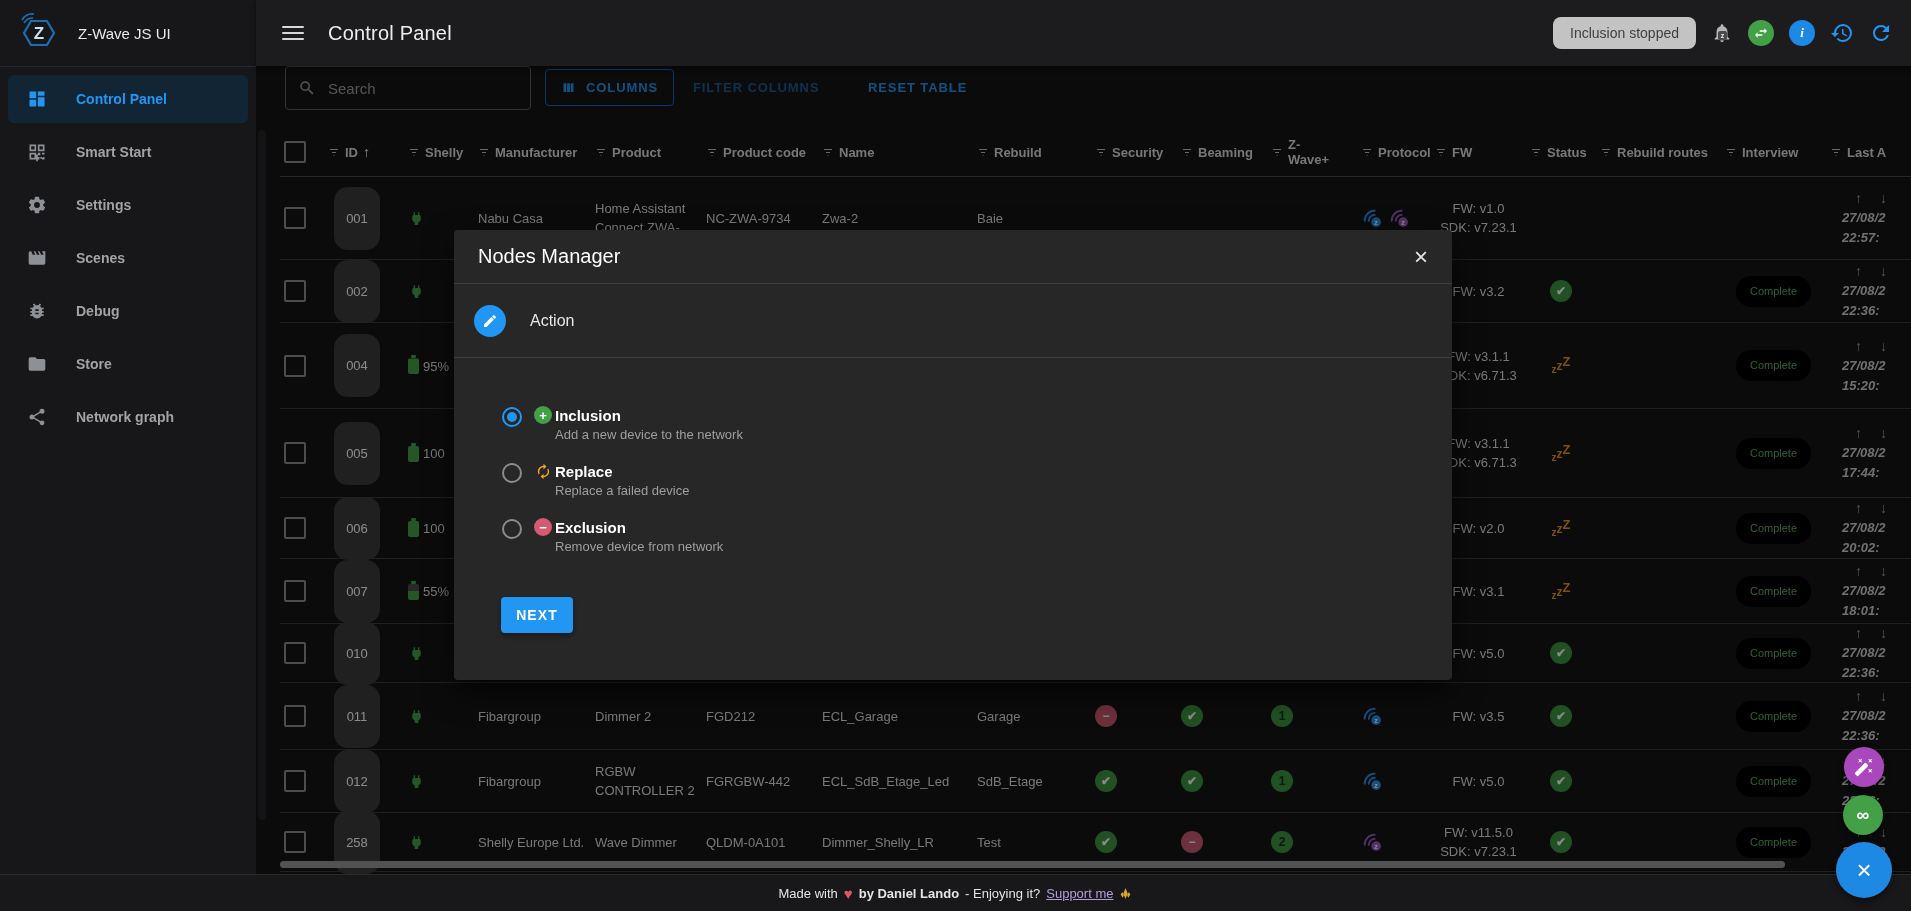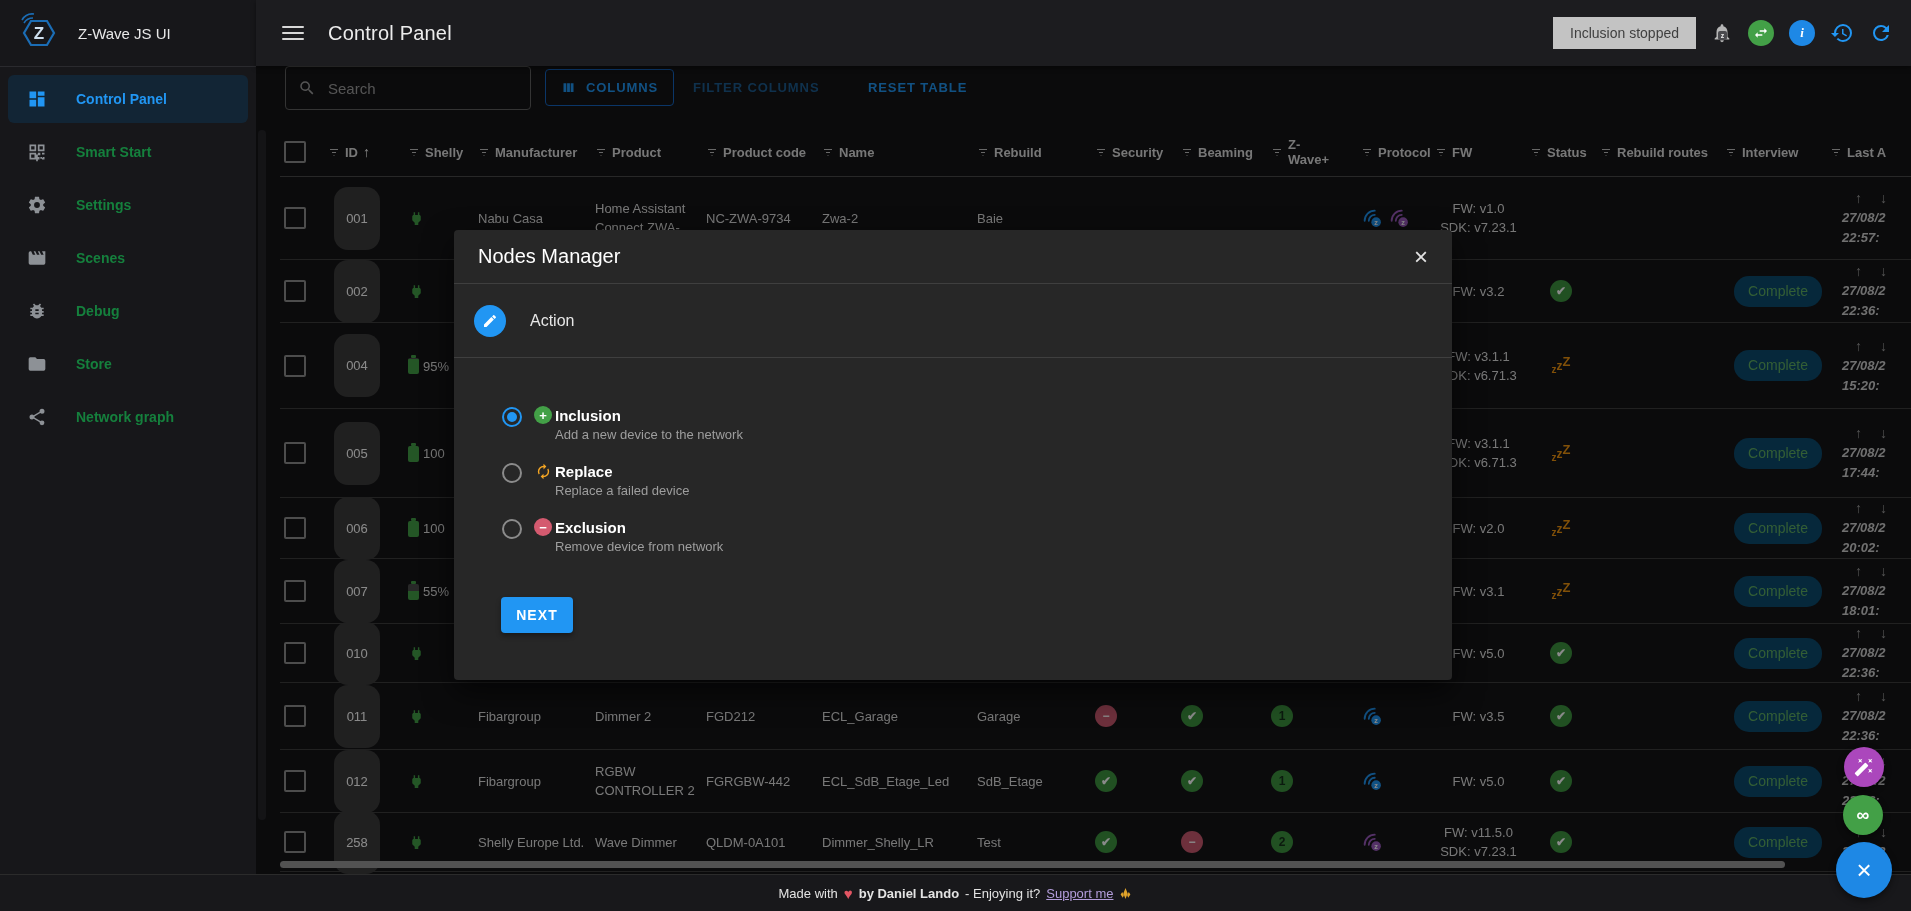--- a/index.html
+++ b/index.html
@@ -5,32 +5,32 @@
   html,body{margin:0;padding:0}
   body{width:1911px;height:911px;overflow:hidden;position:relative;background:#111113;
        font-family:"Liberation Sans",sans-serif;color:#e0e0e0;-webkit-font-smoothing:antialiased}
   svg{display:block}
   
   .sidebar{position:absolute;left:0;top:0;width:256px;height:100%;background:#17171a;z-index:60}
   .brand{height:66px;display:flex;align-items:center;gap:18px;padding-left:18px;border-bottom:1px solid #2a2a2e}
   .brand-label{font-size:15px;color:#e8e8e8}
   .nav{padding:8px 8px 0 8px}
   .nav-item{height:48px;margin-bottom:5px;border-radius:6px;display:flex;align-items:center;
-            padding-left:17px;color:#15803d;font-weight:bold;font-size:14px;cursor:pointer}
+            padding-left:17px;color:#a3a3a3;font-weight:bold;font-size:14px;cursor:pointer}
   .nav-item .ni-icon{width:24px;height:24px;margin-right:27px;color:#8d9196;display:flex;align-items:center;justify-content:center}
   .nav-item.active{background:#122535;color:#2196f3}
   .nav-item.active .ni-icon{color:#2196f3}
   
   .appbar{position:absolute;left:256px;right:0;top:0;height:66px;background:#1c1c1f;z-index:60;
           display:flex;align-items:center;box-shadow:0 2px 5px rgba(0,0,0,.45)}
   .burger{margin-left:26px;width:22px;cursor:pointer}
   .burger div{height:2px;background:#d8d8d8;margin:4px 0;border-radius:1px}
   .appbar-title{margin-left:24px;font-size:20px;color:#ececec;letter-spacing:.2px}
   .appbar-right{margin-left:auto;display:flex;align-items:center;gap:15px;padding-right:18px}
-  .chip{background:#c3c3c3;color:#3f3f3f;font-size:14px;padding:8px 17px;border-radius:0;cursor:pointer}
+  .chip{background:#c3c3c3;color:#3f3f3f;font-size:14px;padding:8px 17px;border-radius:8px;cursor:pointer}
   .cbtn{width:26px;height:26px;border-radius:50%;color:#fff;display:flex;align-items:center;
         justify-content:center;font-weight:bold;font-size:13px;cursor:pointer}
   .icn{cursor:pointer;position:relative}
   .bell-badge{position:absolute;left:7px;top:9px;width:9px;height:9px;border-radius:2px;background:#4a4a4e;
               color:#eee;font-size:7px;line-height:9px;text-align:center;font-weight:bold}
   
   .content{position:absolute;left:256px;top:66px;right:0;bottom:36px;background:#151517;overflow:hidden;z-index:10}
   .search-box{position:absolute;left:29px;top:0;width:246px;height:44px;border:1px solid #606060;border-radius:4px;
               display:flex;align-items:center;padding-left:12px;box-sizing:border-box}
   .search-box input{background:transparent;border:none;outline:none;color:#bdbdbd;font-size:15px;
@@ -46,32 +46,32 @@
   
   .tbl{position:absolute;left:24px;top:62px;width:1680px}
   .thead{display:flex;height:48px;align-items:center;border-bottom:1px solid #4a4a4a}
   .th{display:flex;align-items:center;gap:5px;font-size:13px;color:#dcdcdc;font-weight:bold;
       box-sizing:border-box;padding-right:6px;cursor:pointer}
   .row{display:flex;align-items:center;border-bottom:1px solid #3e3e3e;cursor:pointer}
   .cell{box-sizing:border-box;padding-right:8px;font-size:13px;color:#dedede;line-height:19px}
   .c0{width:48px}.c1{width:80px}.c2{width:70px}.c3{width:117px}.c4{width:111px}.c5{width:116px}
   .c6{width:155px}.c7{width:110px}.c8{width:86px;padding-left:8px}.c9{width:86px;padding-left:8px}
   .c10{width:86px;padding-left:12px}.c11{width:90px;padding-left:16px}.c12{width:95px;text-align:center}
-  .c13{width:70px;text-align:center}.c14{width:125px}.c15{width:105px;text-align:right}.c16{width:130px}
+  .c13{width:70px;text-align:center}.c14{width:125px}.c15{width:105px;text-align:center}.c16{width:130px}
   .checkbox{width:18px;height:18px;border:2px solid #8f8f8f;border-radius:2px;margin-left:4px;cursor:pointer}
   .chipid{background:#3c3c3c;border-radius:14px;width:46px;padding:22px 0;text-align:center;
           font-size:13px;color:#ffffff;margin-left:6px}
   .circle{width:22px;height:22px;border-radius:50%;display:inline-flex;align-items:center;
           justify-content:center;font-size:12px;font-weight:bold}
   .ic-ok{background:#3d9440;color:#fff}
   .ic-minus{background:#c9596f;color:#fff}
   .ic-num{background:#3d9440;color:#16301a;font-size:12px}
   .zzz{color:#ef9410;font-weight:bold;white-space:nowrap}
   .zzz .z1{font-size:10px}.zzz .z2{font-size:12px;vertical-align:3px}.zzz .z3{font-size:13px;vertical-align:7px}
-  .complete{display:inline-block;background:#0c4a6e;color:#5fae63;padding:6px 14px;border-radius:15px;font-size:14px}
+  .complete{display:inline-block;background:#000000;color:#5fae63;padding:6px 14px;border-radius:15px;font-size:11px}
   .batt{width:11px;height:16px;border-radius:2px;position:relative;display:inline-block;vertical-align:middle}
   .batt::before{content:"";position:absolute;top:-3px;left:3px;width:5px;height:3px;background:#43a047;border-radius:1px}
   .batt-label{font-size:13px;color:#dedede;margin-left:4px;vertical-align:middle}
   .proticons{display:flex;gap:5px;align-items:center}
   .fwline{text-align:center}
   .lastcell{font-style:italic;font-weight:bold;color:#cfcfcf;padding-left:12px;line-height:20px}
   .updown{font-style:normal;font-weight:normal;color:#9e9e9e;letter-spacing:7px;padding-left:13px;font-size:14px}
   .vscroll{position:absolute;left:2px;top:64px;width:8px;height:690px;background:#26262a;border-radius:4px}
   .hscroll{position:absolute;left:24px;top:795px;width:1505px;height:7px;background:#989898;border-radius:4px;cursor:pointer}
   

